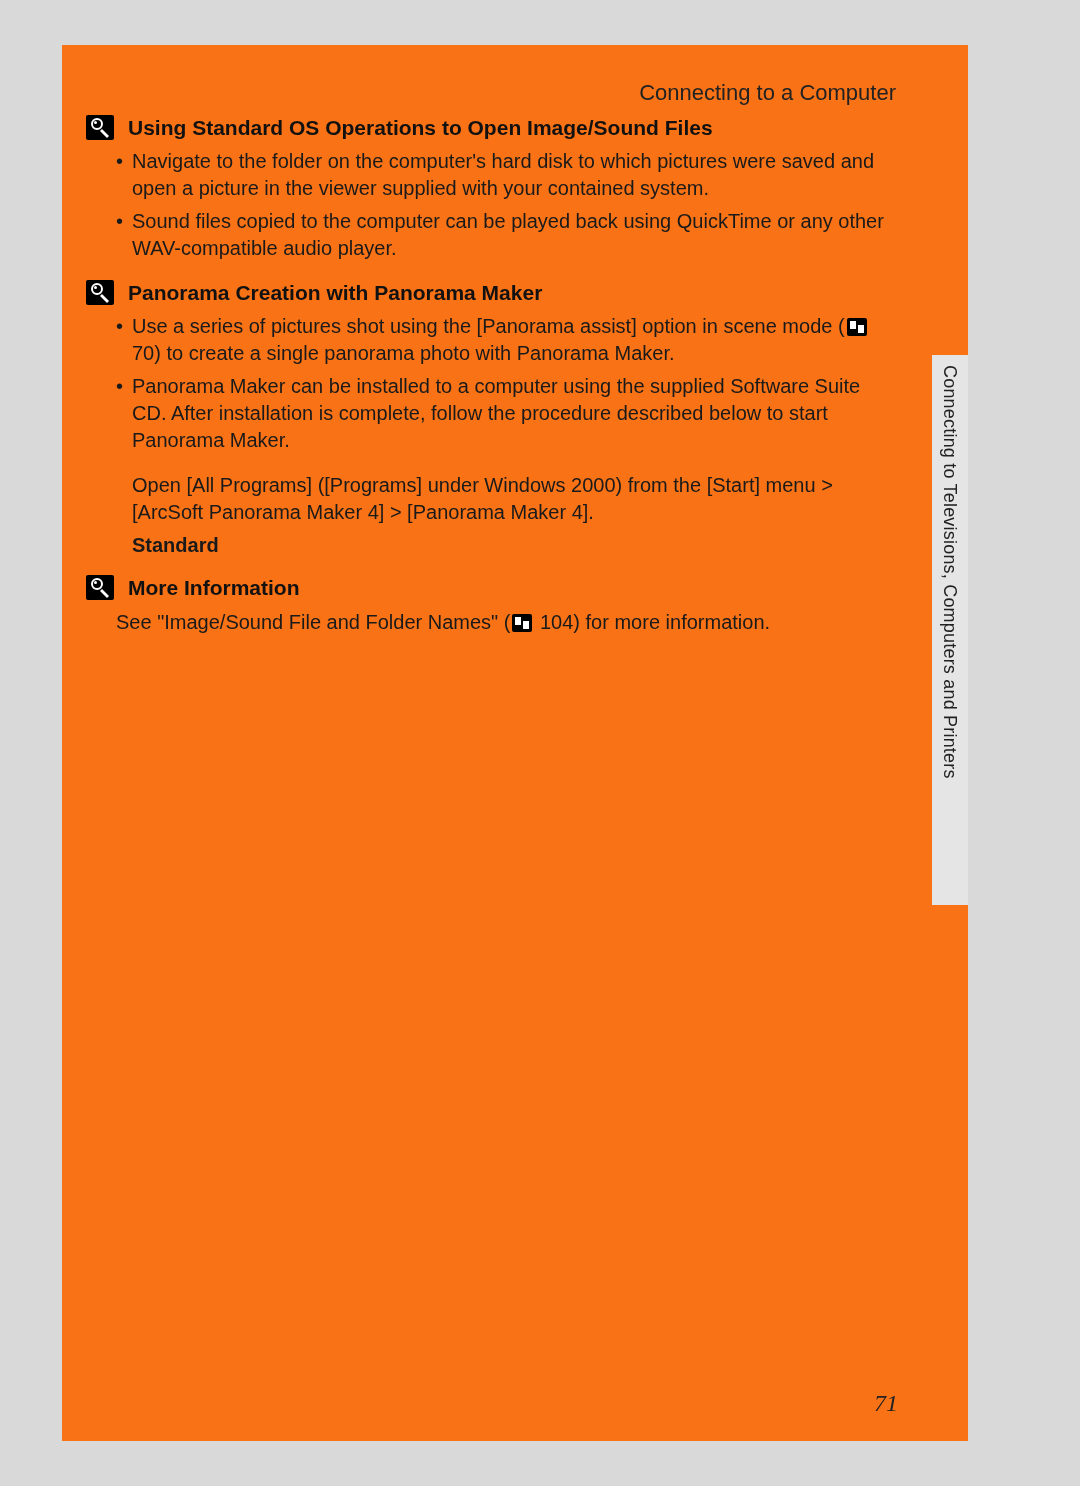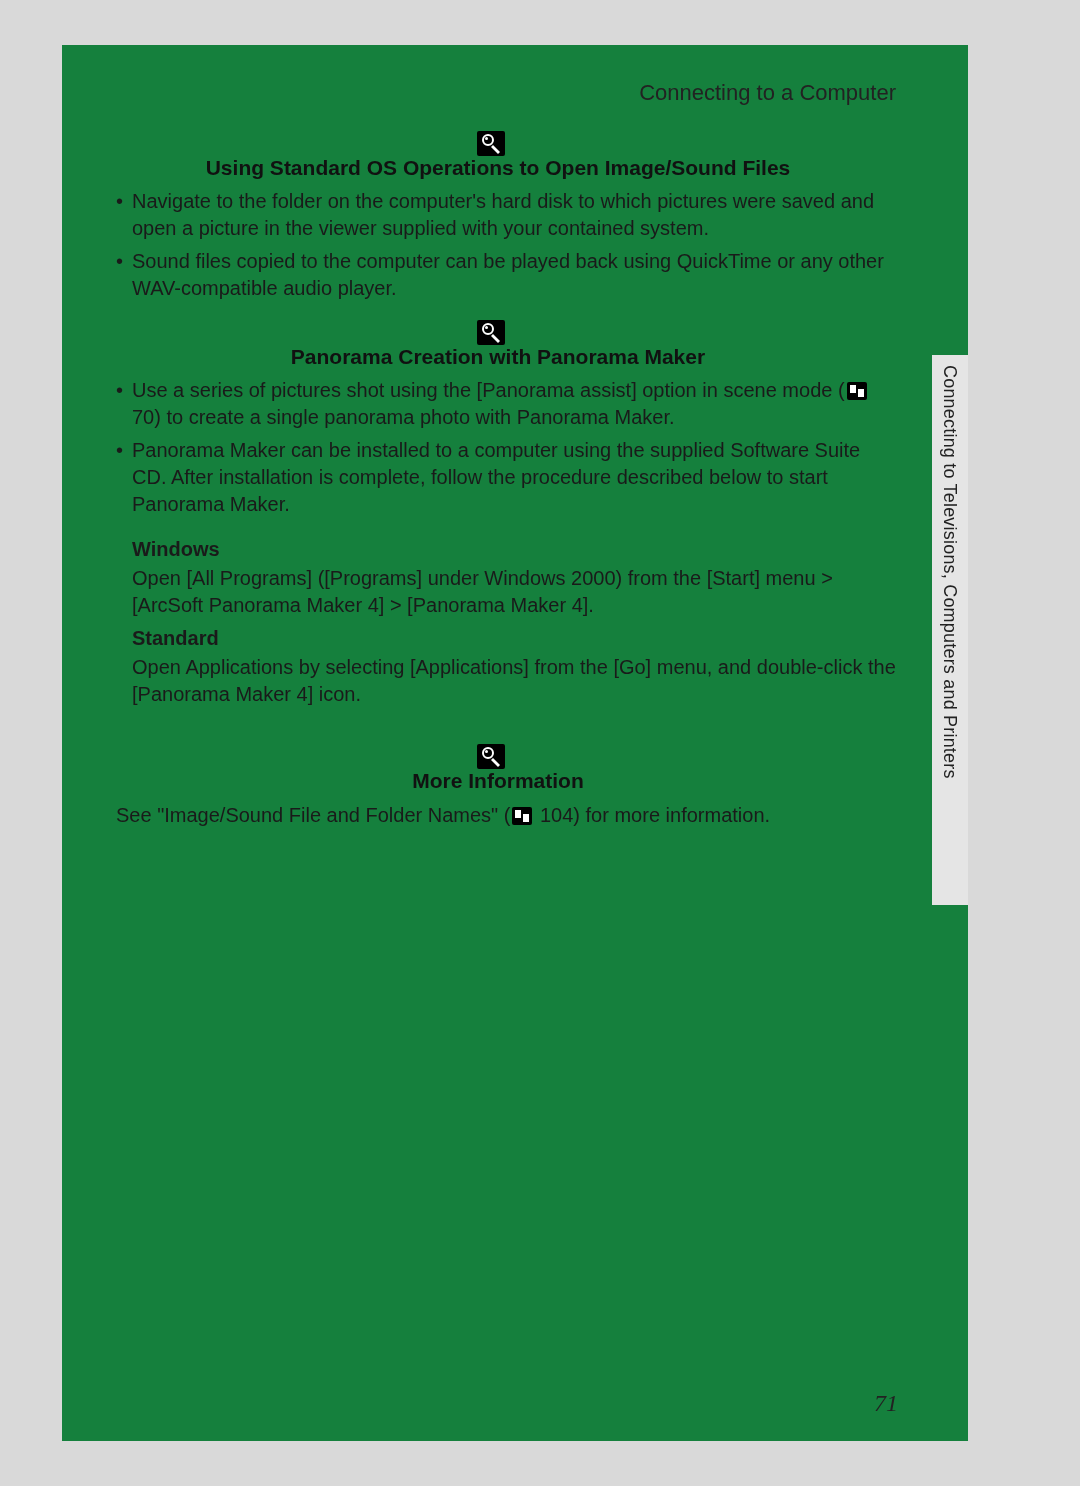--- a/index.html
+++ b/index.html
@@ -14,42 +14,41 @@
     height: 1486px;
     position: relative;
     background: #d9d9d9;
   }
   .page {
     position: absolute;
     left: 62px;
     top: 45px;
     width: 906px;
     height: 1396px;
-    background: #15803d;
+    background: #f97316;
   }
   .header-title {
     position: absolute;
     top: 35px;
     right: 72px;
     font-size: 22px;
     font-weight: 400;
     color: #222;
   }
   .content {
     position: absolute;
     top: 70px;
     left: 24px;
     right: 72px;
   }
   .section-heading {
     display: flex;
     align-items: center;
-    margin-top: 16px;
+    margin-top: 0;
     margin-bottom: 8px;
-    flex-direction: column;
   }
   .section-heading .title {
     font-size: 21px;
     font-weight: 700;
     margin-left: 14px;
     color: #111;
   }
   .note-icon {
     width: 28px;
     height: 25px;
@@ -183,24 +182,22 @@
         </span>
         <span class="title">Panorama Creation with Panorama Maker</span>
       </div>
       <ul class="bullets">
         <li>
           <span>Use a series of pictures shot using the [Panorama assist] option in scene mode (</span><span class="ref-icon"></span> <span>70</span><span>) to create a single panorama photo with Panorama Maker.</span>
         </li>
         <li><span>Panorama Maker can be installed to a computer using the supplied Software Suite CD. After installation is complete, follow the procedure described below to start Panorama Maker.</span></li>
       </ul>
       <div class="sub-indent">
-        <div class="os-label">Windows</div>
         <div class="os-body">Open [All Programs] ([Programs] under Windows 2000) from the [Start] menu &gt; [ArcSoft Panorama Maker 4] &gt; [Panorama Maker 4].</div>
         <div class="os-label">Standard</div>
-        <div class="os-body">Open Applications by selecting [Applications] from the [Go] menu, and double-click the [Panorama Maker 4] icon.</div>
       </div>
 
       <div class="sec-gap"></div>
 
       <div class="section-heading">
         <span class="note-icon">
           <svg width="22" height="21" viewBox="0 0 22 21">
             <circle cx="8" cy="7" r="5" fill="none" stroke="#fff" stroke-width="2"></circle>
             <circle cx="6.5" cy="5.5" r="1.5" fill="#fff"></circle>
             <path d="M13 12 L20 19 L18 21 L11 14 Z" fill="#fff"></path>

